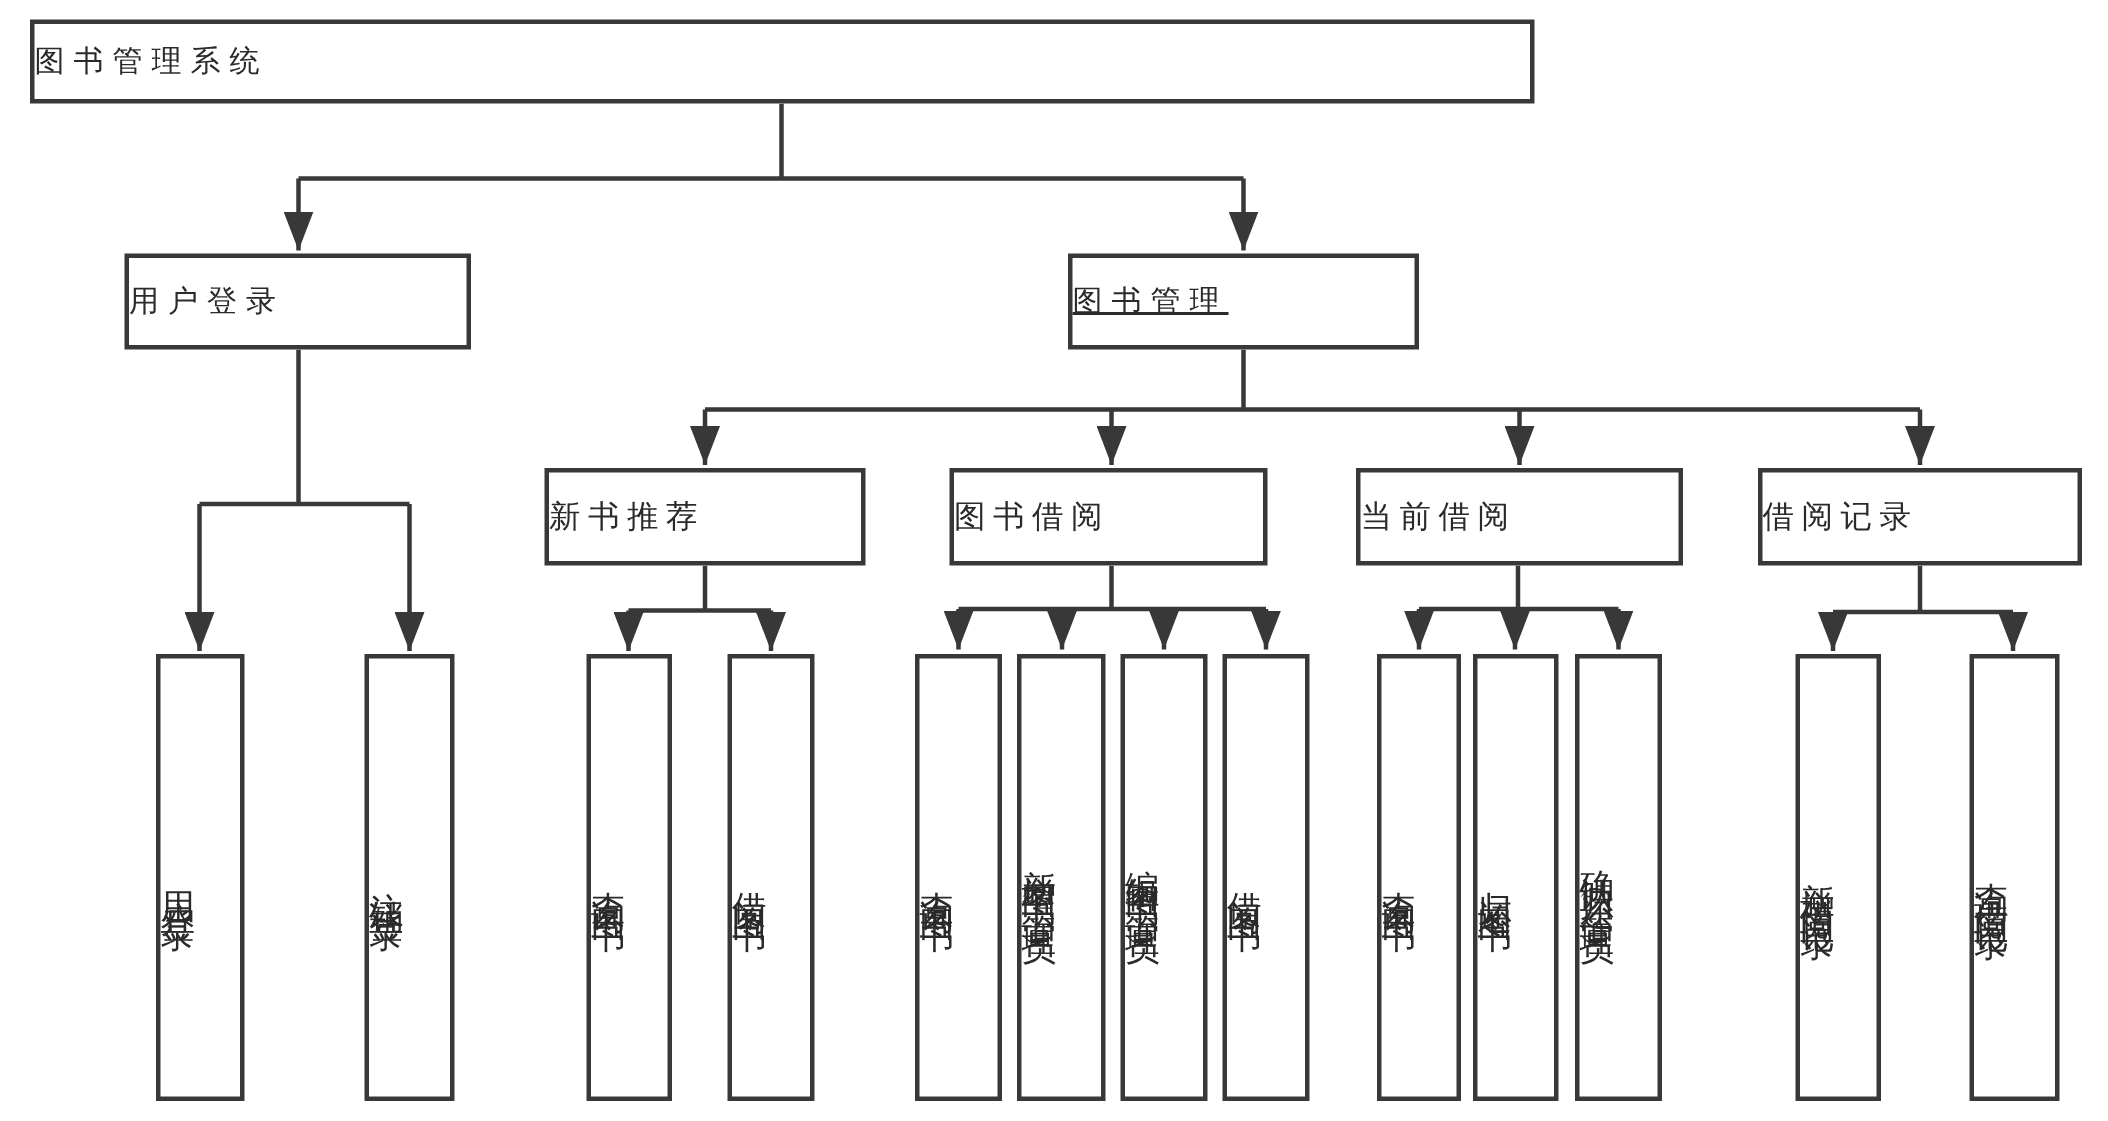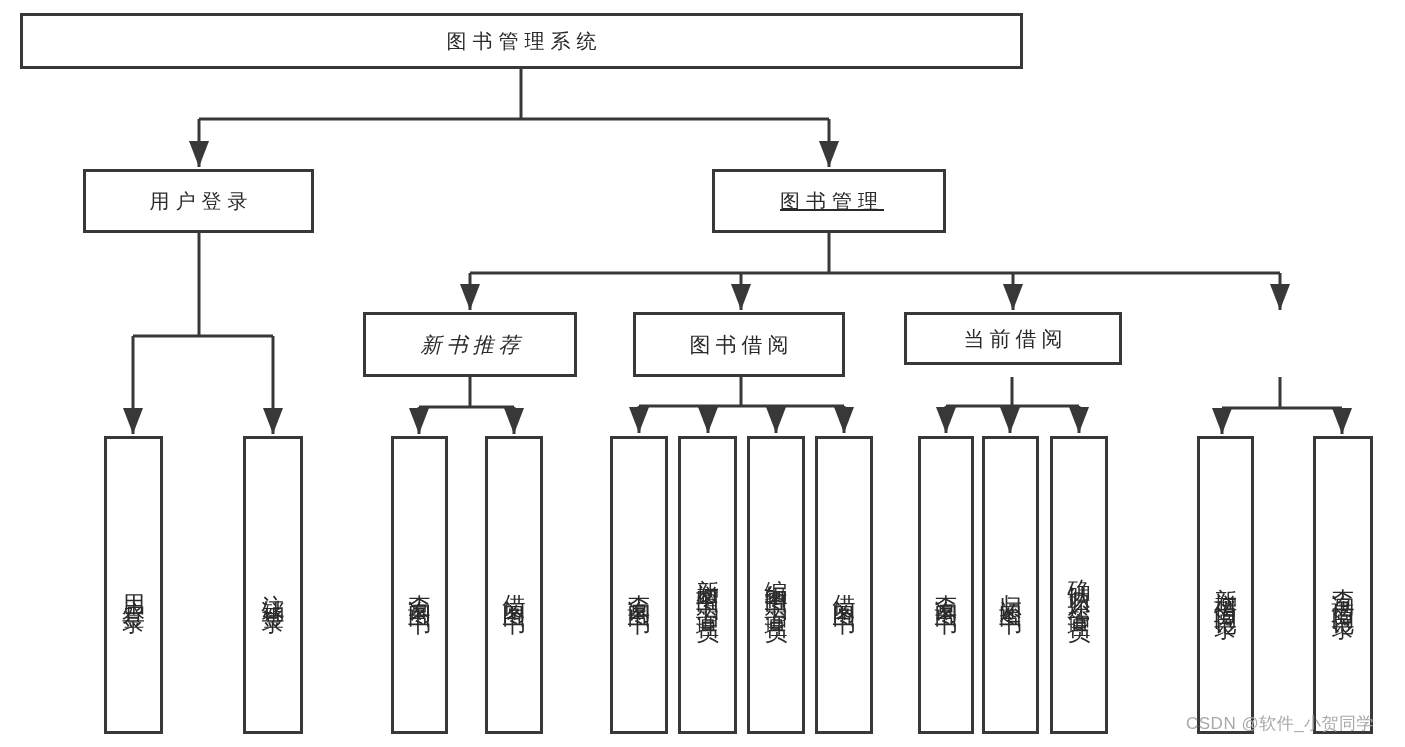--- a/index.html
+++ b/index.html
@@ -11,21 +11,21 @@
     color:#2a2a2a;
     overflow:hidden;
   }
   .wires{position:absolute;left:0;top:0;width:1405px;height:747px;}
   .wires path, .wires line{stroke:#383838;stroke-width:3;fill:none;}
   .node{
     position:absolute;
     box-sizing:border-box;
     background:#ffffff;
     border:3px solid #383838;
-    display:flex;align-items:center;justify-content:center;
+    display:flex;align-items:center;
     color:#2a2a2a;
   }
   .h-node span{font-size:20px;letter-spacing:6px;margin-right:-6px;white-space:nowrap;line-height:1;}
   .lv3 span{font-size:21px;letter-spacing:5px;margin-right:-5px;}
   .v-node span{
     writing-mode:vertical-rl;
     text-orientation:mixed;
     font-size:23px;
     letter-spacing:6px;
     margin-bottom:-6px;
@@ -91,28 +91,31 @@
     <span>图书管理系统</span>
   </div>
 
   <div class="node h-node" style="left:83px;top:169px;width:231px;height:64px;">
     <span>用户登录</span>
   </div>
   <div class="node h-node" style="left:712px;top:169px;width:234px;height:64px;text-decoration:underline;">
     <span>图书管理</span>
   </div>
 
-  <div class="node h-node lv3" style="left:363px;top:312px;width:214px;height:65px;font-style:italic;">
+  <div class="node h-node lv3" style="left:363px;top:312px;width:214px;height:65px;">
     <span>新书推荐</span>
   </div>
   <div class="node h-node lv3" style="left:633px;top:312px;width:212px;height:65px;">
     <span>图书借阅</span>
   </div>
-  <div class="node h-node lv3" style="left:904px;top:312px;width:218px;height:53px;">
+  <div class="node h-node lv3" style="left:904px;top:312px;width:218px;height:65px;">
     <span>当前借阅</span>
+  </div>
+  <div class="node h-node lv3" style="left:1172px;top:312px;width:216px;height:65px;">
+    <span>借阅记录</span>
   </div>
 
   <div class="node v-node" style="left:104px;top:436px;width:59px;height:298px;">
     <span>用户登录</span>
   </div>
   <div class="node v-node" style="left:243px;top:436px;width:60px;height:298px;">
     <span>注销登录</span>
   </div>
 
   <div class="node v-node" style="left:391px;top:436px;width:57px;height:298px;">
@@ -145,15 +148,14 @@
     <span>确认归还（管理员）</span>
   </div>
 
   <div class="node v-node" style="left:1197px;top:436px;width:57px;height:298px;">
     <span>新增借阅记录</span>
   </div>
   <div class="node v-node" style="left:1313px;top:436px;width:60px;height:298px;">
     <span>查询借阅记录</span>
   </div>
 
-  <div class="watermark">CSDN @软件_小贺同学</div>
 
 </div>
 
 </body></html>

